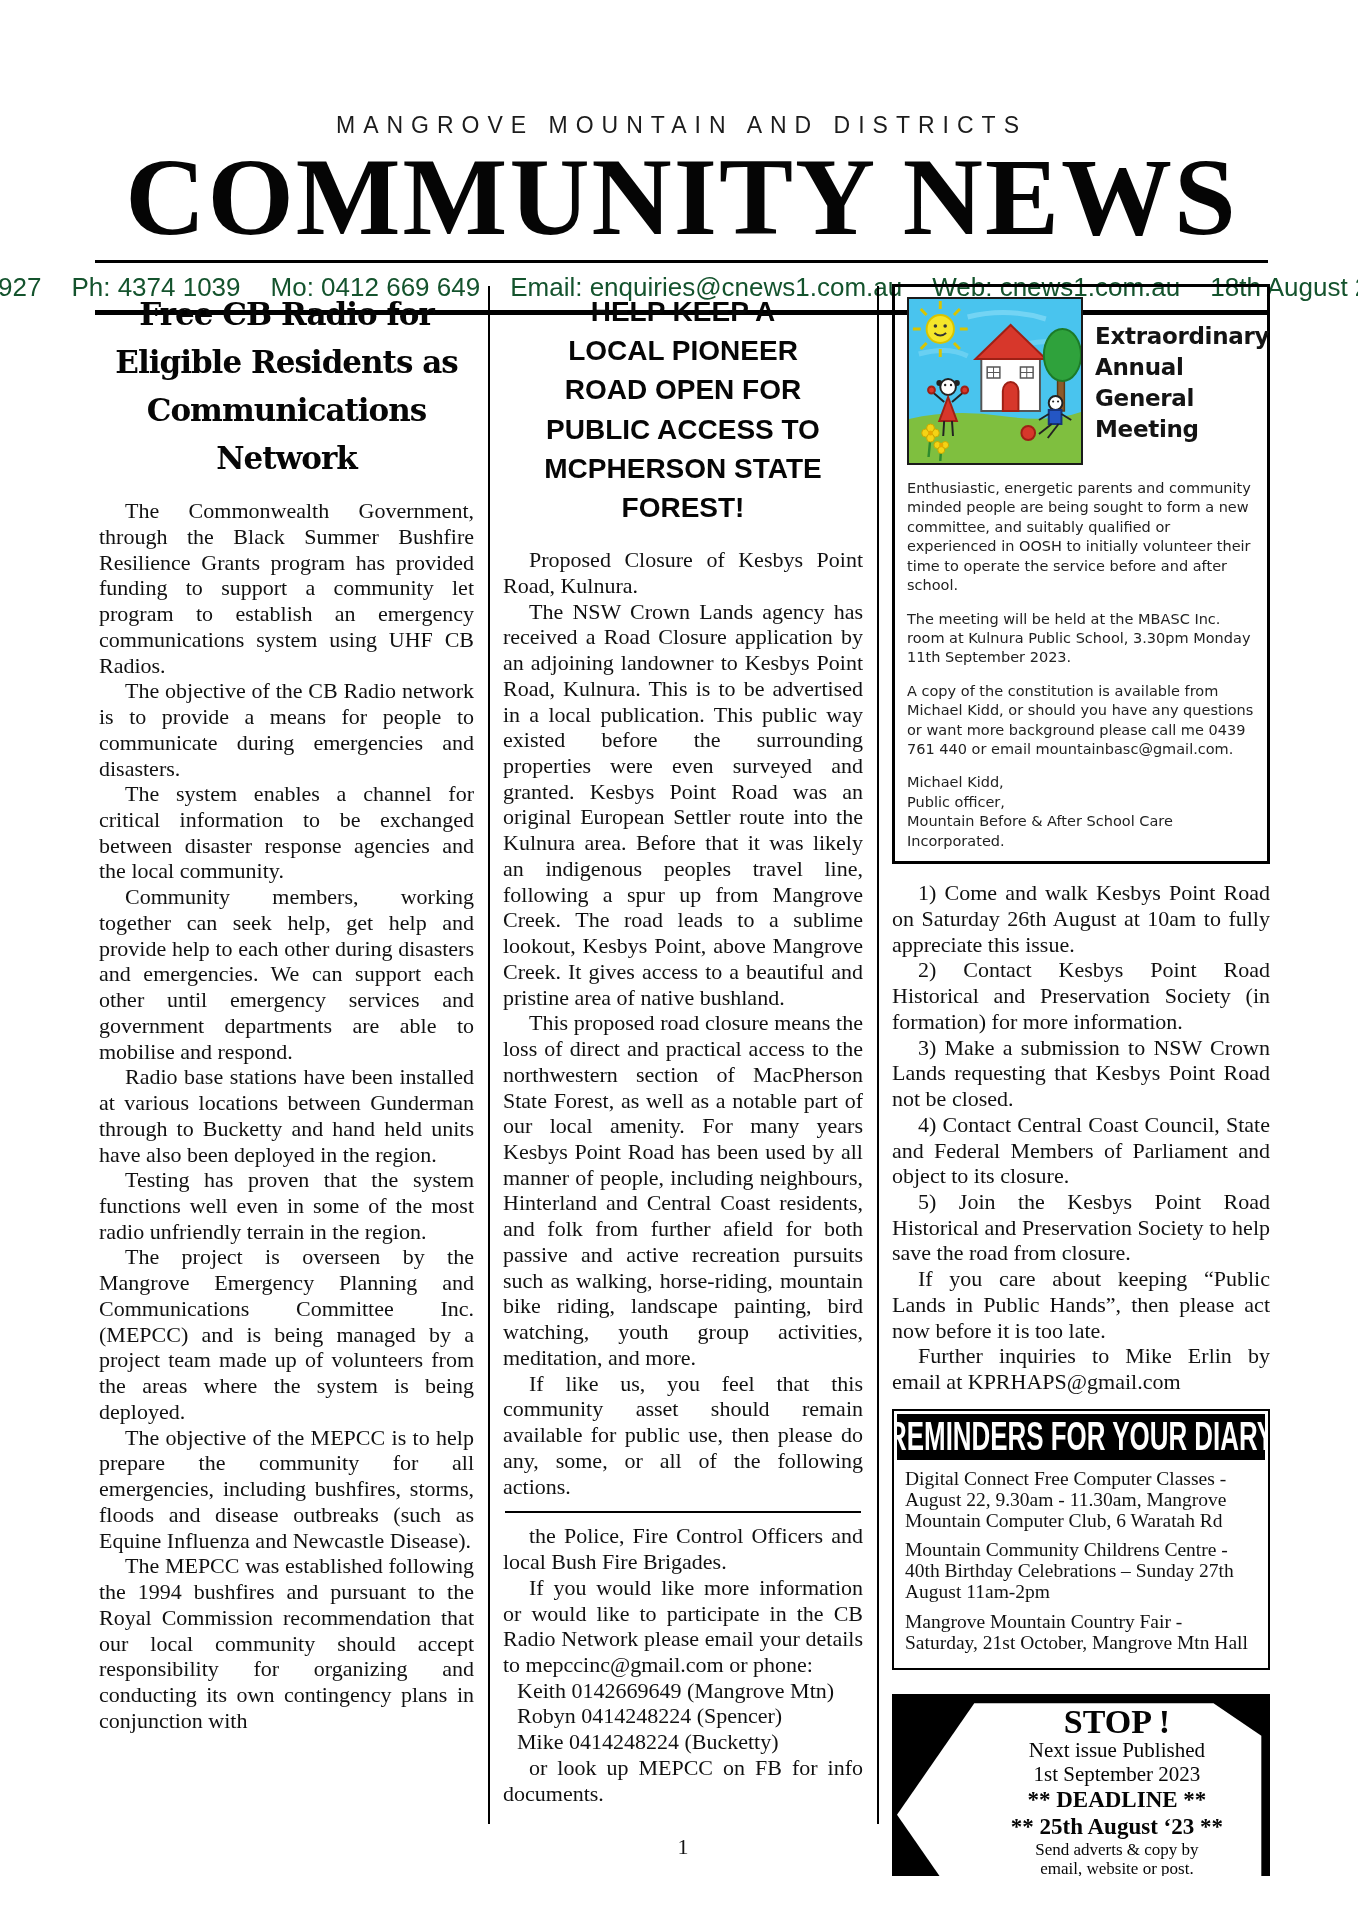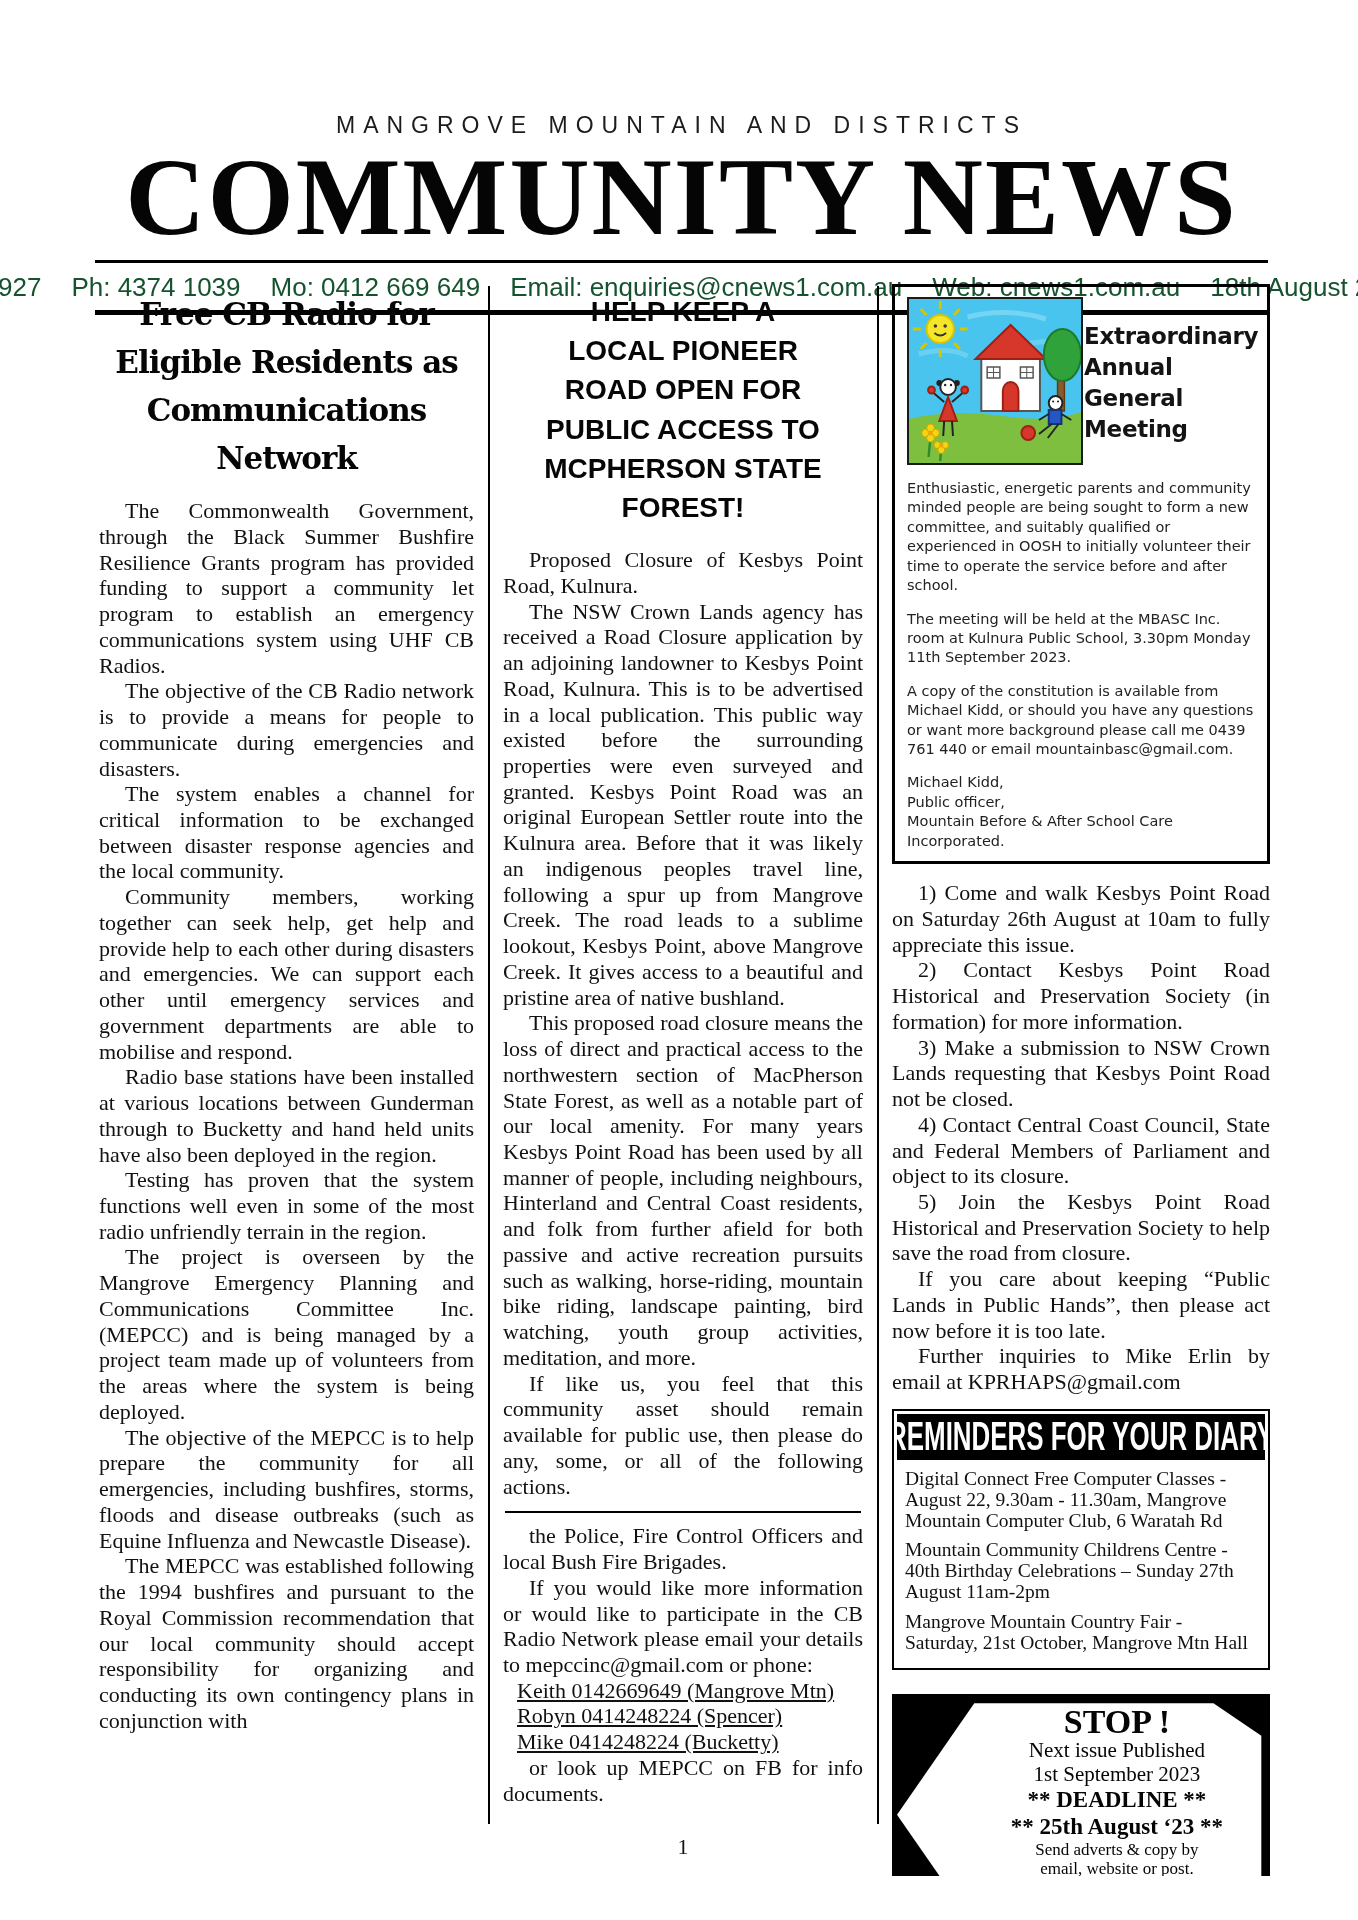--- a/index.html
+++ b/index.html
@@ -44,29 +44,29 @@
   }
   .headline-sans {
     font-family:"Liberation Sans", sans-serif; font-weight:bold; font-size:28px;
     line-height:1.4; text-align:center; margin:8px 0 20px; color:#060606;
   }
   
   .body p {
     font-size:22px; line-height:1.17; text-align:justify; text-indent:26px;
     margin:0; color:#111;
   }
-  .contacts p { text-align:left; text-indent:14px;text-decoration:underline; }
+  .contacts p { text-align:left; text-indent:14px; }
   .sep { height:2px; background:#000; margin:12px 2px 10px; }
   .pagenum { text-align:center; font-size:22px; margin-top:28px; }
   
   .agm {
     border:3px solid #000; padding:10px 12px 10px;
     font-family:"DejaVu Sans", sans-serif; color:#1f1f1f;
   }
-  .agm-top { display:flex; gap:1px; }
+  .agm-top { display:flex; gap:12px; }
   .drawing-frame {
     flex:0 0 auto; width:176px; height:168px;
     border:2px solid #1a1a1a; box-sizing:border-box; background:#49C4EE;
   }
   .drawing-frame svg { display:block; width:100%; height:100%; }
   .agm-title {
     font-weight:bold; font-size:23px; line-height:1.35; letter-spacing:-0.3px;
     padding-top:24px; color:#141414;
   }
   .agm-paras p {

